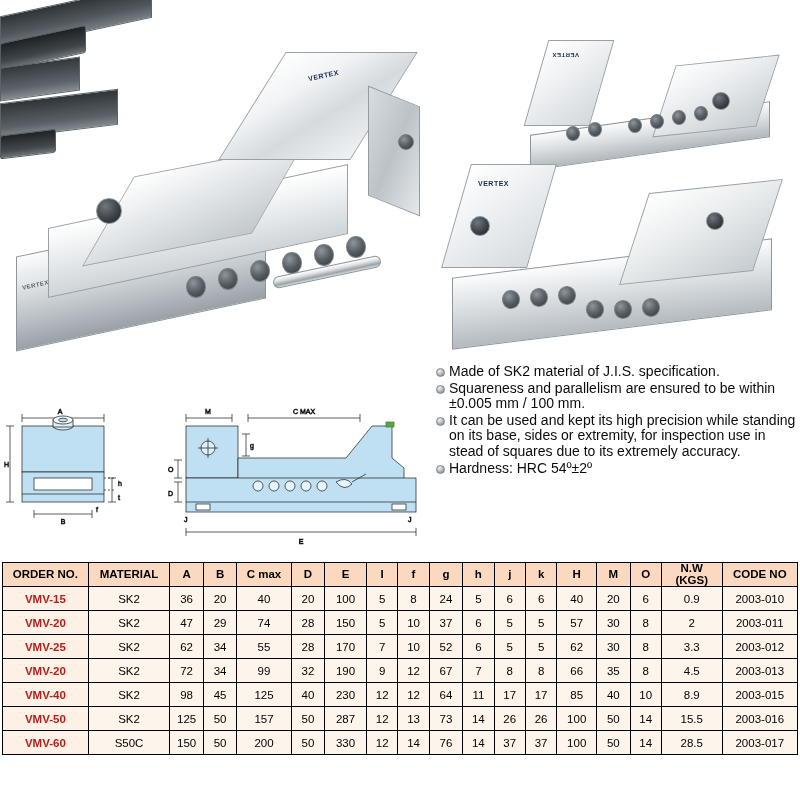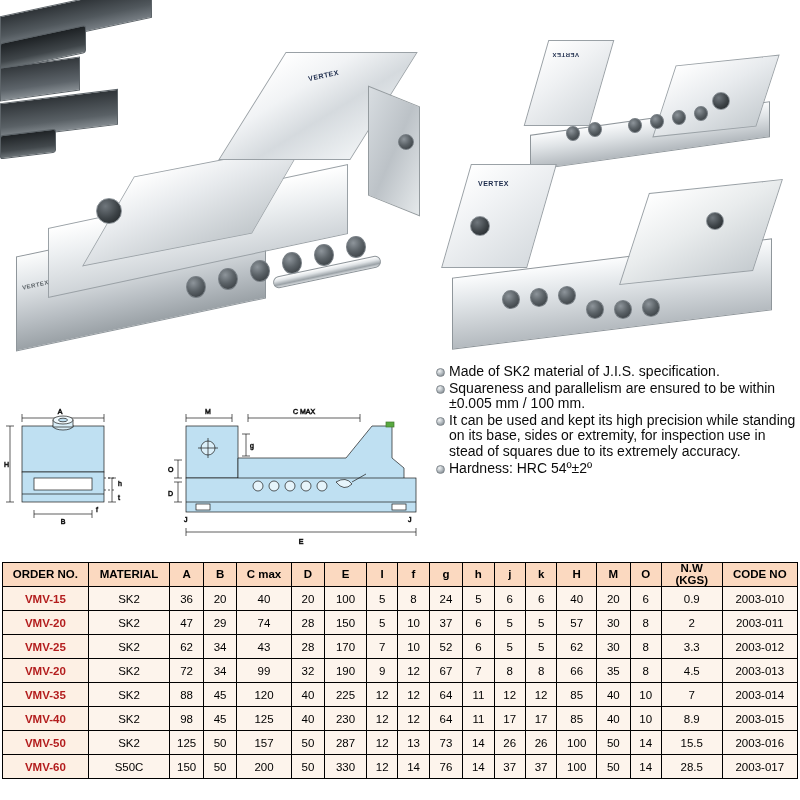--- a/index.html
+++ b/index.html
@@ -488,21 +488,21 @@
           <td>30</td>
           <td>8</td>
           <td>2</td>
           <td>2003-011</td>
         </tr>
         <tr>
           <td class="order">VMV-25</td>
           <td>SK2</td>
           <td>62</td>
           <td>34</td>
-          <td>43</td>
+          <td>55</td>
           <td>28</td>
           <td>170</td>
           <td>7</td>
           <td>10</td>
           <td>52</td>
           <td>6</td>
           <td>5</td>
           <td>5</td>
           <td>62</td>
           <td>30</td>
@@ -524,40 +524,20 @@
           <td>7</td>
           <td>8</td>
           <td>8</td>
           <td>66</td>
           <td>35</td>
           <td>8</td>
           <td>4.5</td>
           <td>2003-013</td>
         </tr>
         <tr>
-          <td class="order">VMV-35</td>
-          <td>SK2</td>
-          <td>88</td>
-          <td>45</td>
-          <td>120</td>
-          <td>40</td>
-          <td>225</td>
-          <td>12</td>
-          <td>12</td>
-          <td>64</td>
-          <td>11</td>
-          <td>12</td>
-          <td>12</td>
-          <td>85</td>
-          <td>40</td>
-          <td>10</td>
-          <td>7</td>
-          <td>2003-014</td>
-        </tr>
-        <tr>
           <td class="order">VMV-40</td>
           <td>SK2</td>
           <td>98</td>
           <td>45</td>
           <td>125</td>
           <td>40</td>
           <td>230</td>
           <td>12</td>
           <td>12</td>
           <td>64</td>

